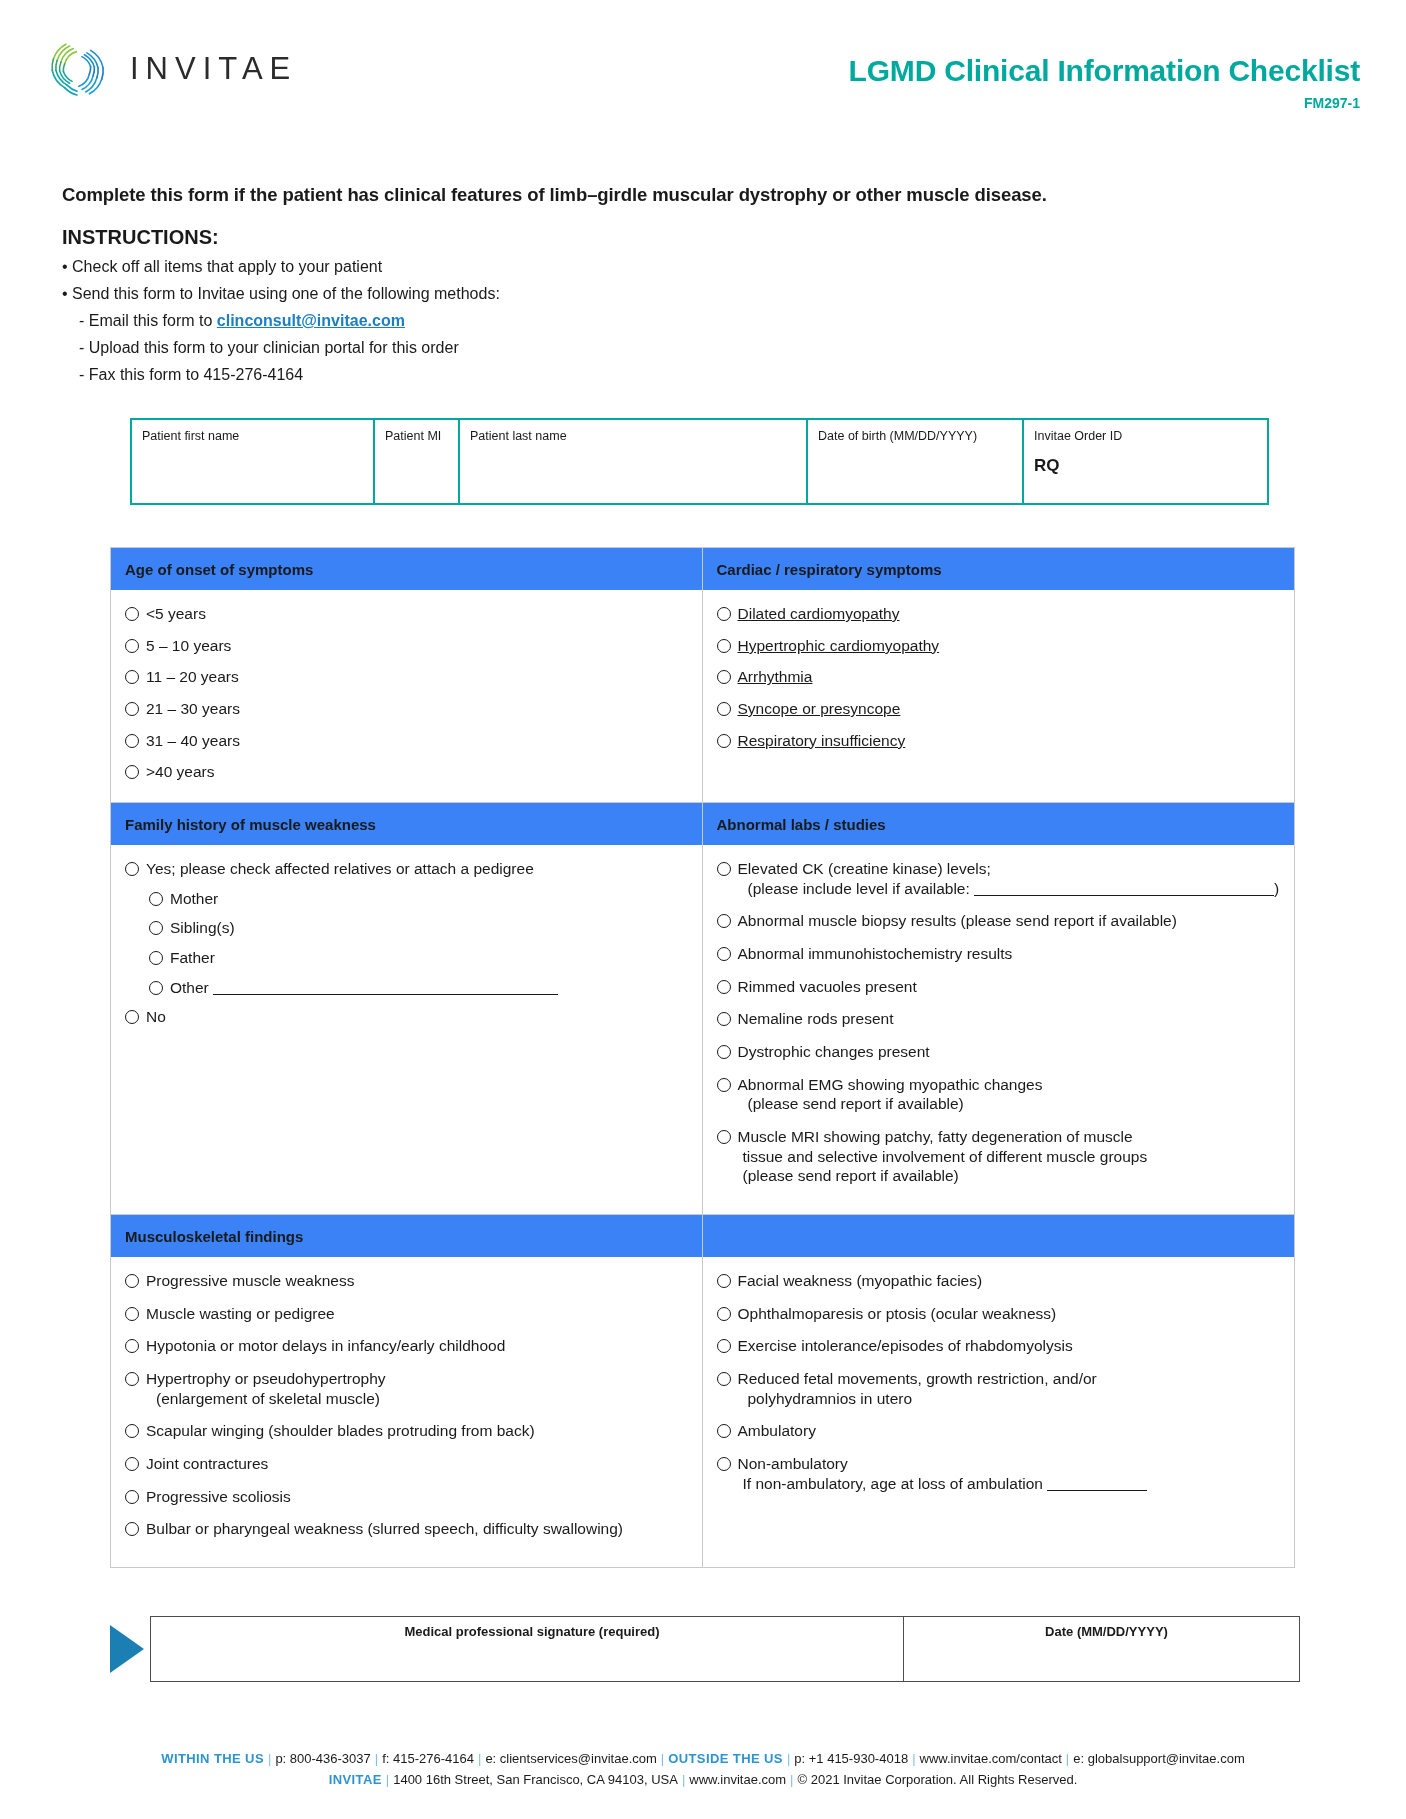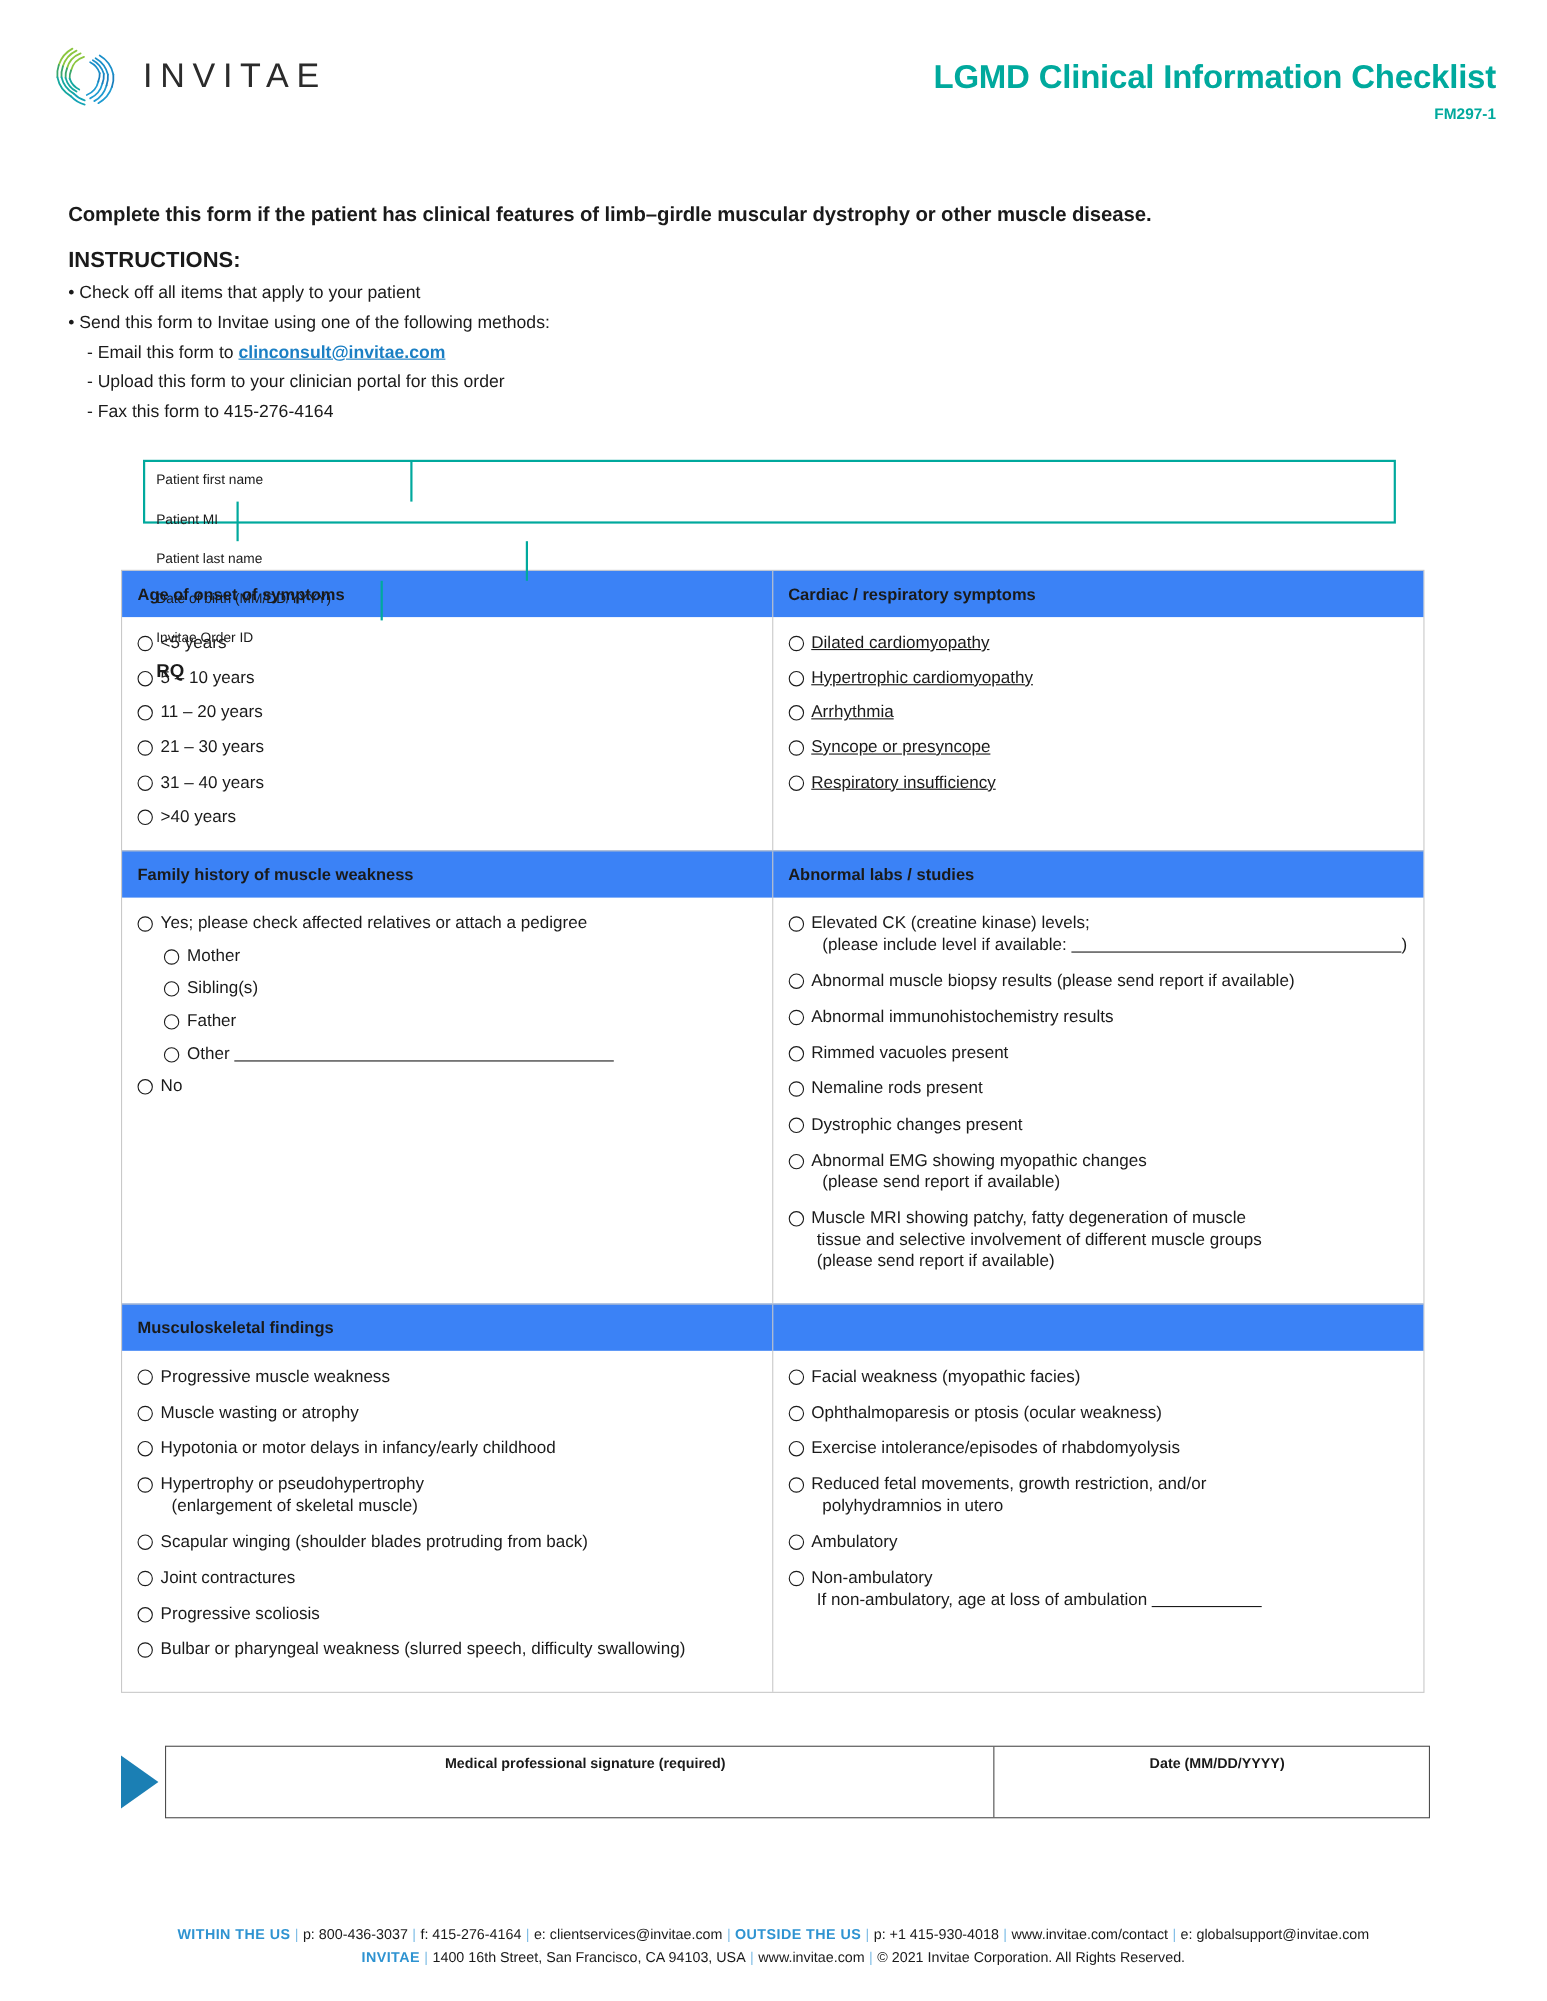--- a/index.html
+++ b/index.html
@@ -49,24 +49,23 @@
   .lede { font-size: 18.5px; font-weight: bold; letter-spacing: -0.1px; }
   .instr-head { font-size: 20px; font-weight: bold; margin-top: 20px; }
   .instr-line { font-size: 16px; margin-top: 9px; }
   .instr-sub { font-size: 16px; margin-top: 9px; padding-left: 17px; }
   .mail-link { color: #1b7fc4; font-weight: bold; }
 
   
   .patient-table {
     margin: 34px 0 0 130px;
     width: 1139px;
-    height: 58px;
+    height: 87px;
     display: flex;
     border: 2px solid #00a99d;
-    flex-direction: column;
   }
   .pt-cell {
     border-right: 2px solid #00a99d;
     padding: 9px 0 0 10px;
     position: relative;
   }
   .pt-cell:last-child { border-right: none; }
   .pt-label { font-size: 12.5px; color: #1a1a1a; }
   .pt-value { font-size: 17px; font-weight: bold; margin-top: 13px; }
   .c-first { width: 243px; }
@@ -429,21 +428,21 @@
 
   <div class="band">
     <div class="col col-l">
       <div class="sec-body">
         <div class="opt spaced-opt">
             <span class="radio"></span>
             <span class="opt-text">Progressive muscle weakness</span>
           </div>
         <div class="opt spaced-opt">
             <span class="radio"></span>
-            <span class="opt-text">Muscle wasting or atrophy</span>
+            <span class="opt-text">Muscle wasting or pedigree</span>
           </div>
         <div class="opt spaced-opt">
             <span class="radio"></span>
             <span class="opt-text">Hypotonia or motor delays in infancy/early childhood</span>
           </div>
         <div class="opt spaced-opt">
           <span class="radio"></span>
           <span class="opt-text">
             <span>Hypertrophy or pseudohypertrophy</span>
             <span class="sub-line">(enlargement of skeletal muscle)</span>

